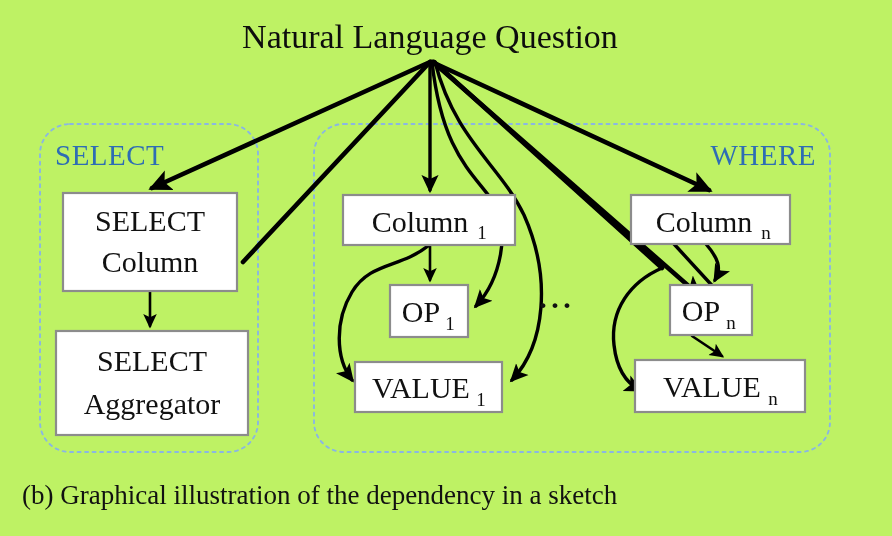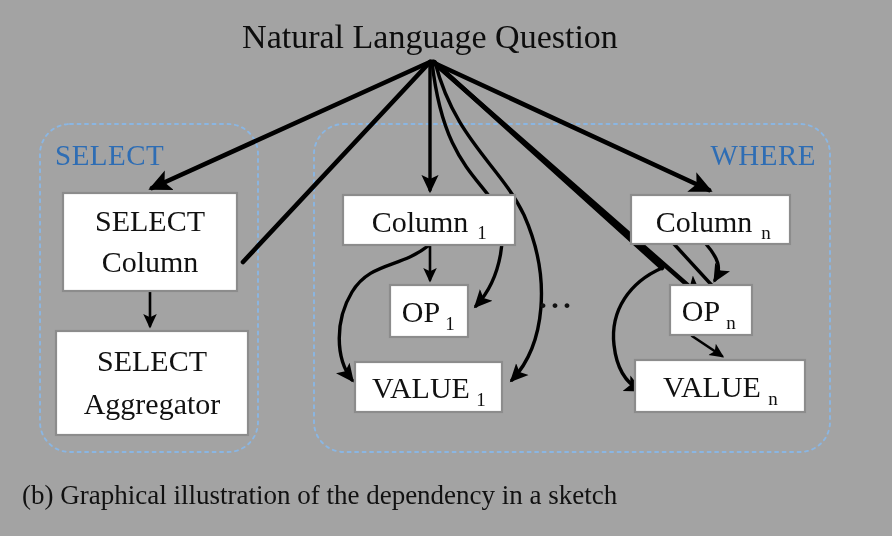--- a/index.html
+++ b/index.html
@@ -9,21 +9,21 @@
     background: #ffffff;
   }
   body {
     font-family: "Liberation Serif", "DejaVu Serif", serif;
     color: #000000;
   }
   #figure-root {
     position: relative;
     width: 892px;
     height: 536px;
-    background: #a3a3a3;
+    background: #bef264;
     overflow: hidden;
   }
   #diagram-svg {
     position: absolute;
     top: 0;
     left: 0;
     width: 892px;
     height: 536px;
     display: block;
   }

